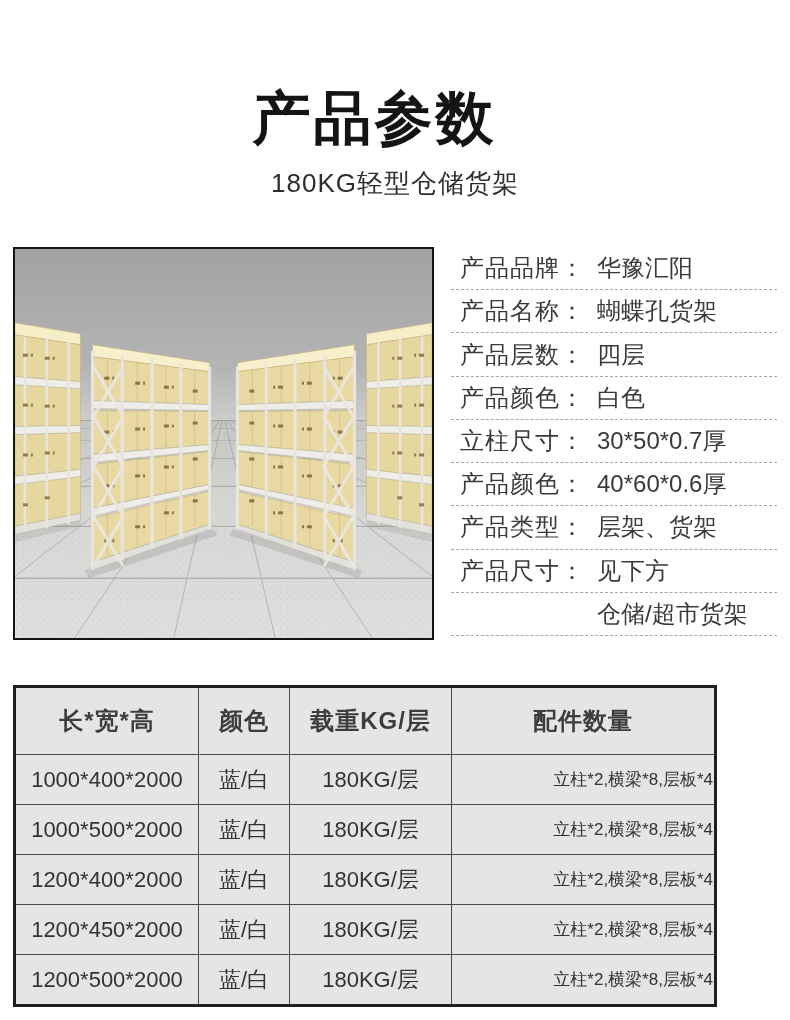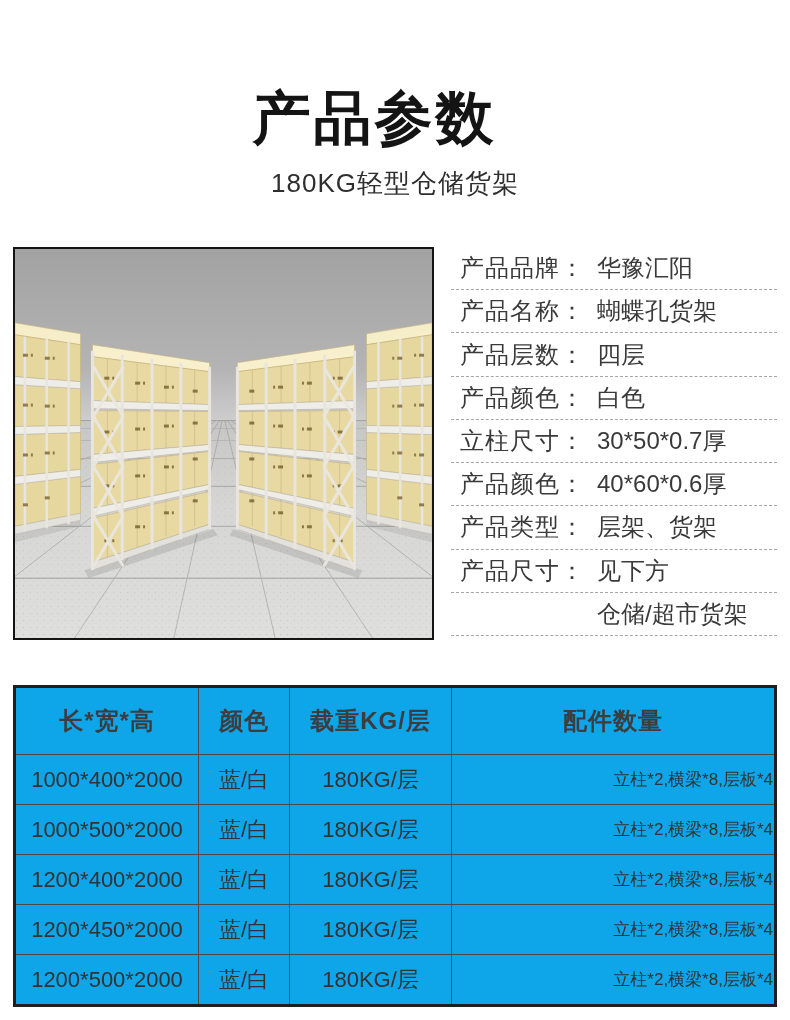--- a/index.html
+++ b/index.html
@@ -44,25 +44,25 @@
     font-size:24px;color:#3a3a3a;
     white-space:nowrap;
   }
   .spec-label{
     width:137px;flex:none;
     letter-spacing:1px;
   }
   .spec-value{flex:1;}
   .spec-table{
     position:absolute;left:13px;top:685px;
-    width:764px;
+    width:704px;
     border:3px solid #1f1f1f;
     border-collapse:collapse;
     table-layout:fixed;
-    background:#0ea5e9;
+    background:#e5e5e5;
     padding-left:22px;
   }
   .spec-table th,.spec-table td{
     border:1px solid #4a4a4a;
     text-align:center;vertical-align:middle;
     overflow:hidden;white-space:nowrap;
   }
   .spec-table th{
     height:64px;
     font-size:24px;font-weight:700;color:#3d3d3d;

